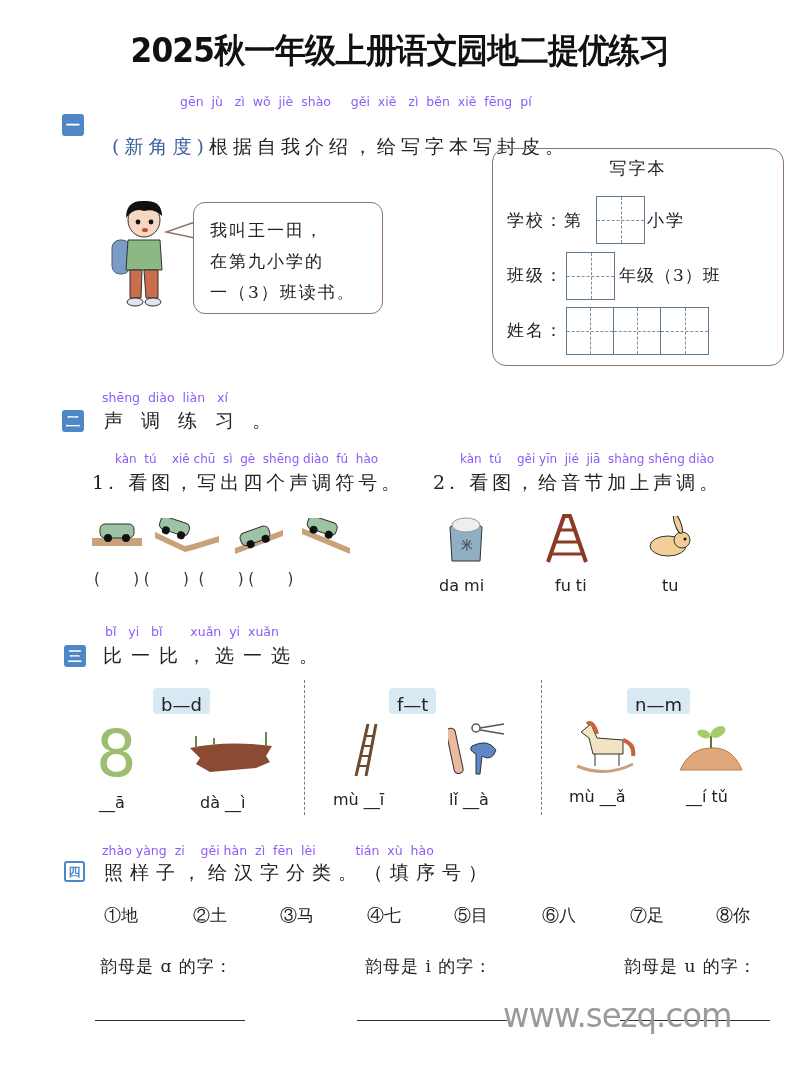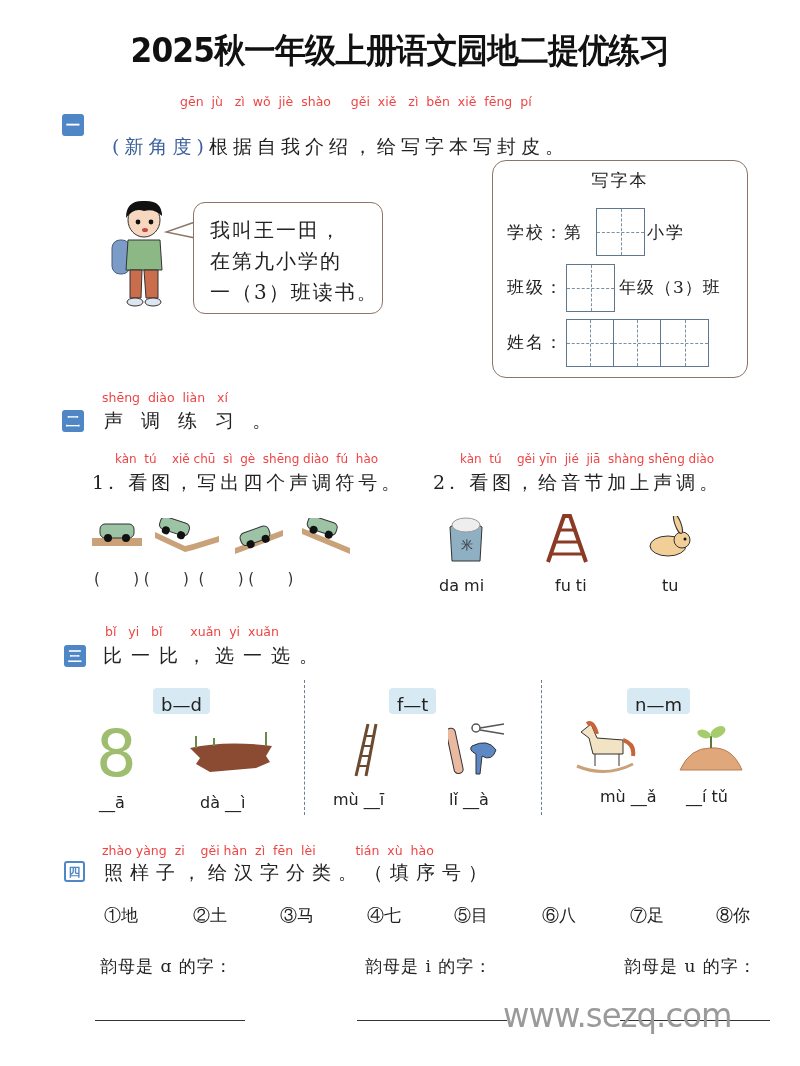--- a/index.html
+++ b/index.html
@@ -1,27 +1,27 @@
 <!DOCTYPE html>
 <html><head>
   <meta charset="utf-8">
   <style>
     * { box-sizing: border-box; margin: 0; padding: 0; }
     html, body { width: 800px; height: 1066px; background: #fff; overflow: hidden; }
     body { position: relative; font-family: "DejaVu Serif", serif; color: #222; }
     .abs { position: absolute; }
     .title { top: 28px; left: 0; width: 800px; text-align: center; font-family: "DejaVu Sans", sans-serif; font-weight: bold; font-size: 34px; letter-spacing: -1px; color: #111; transform: scaleX(0.92); }
-    .py { font-family: "DejaVu Sans", sans-serif; font-size: 12.5px; color: #ef4444; white-space: pre; }
+    .py { font-family: "DejaVu Sans", sans-serif; font-size: 12.5px; color: #8b5cf6; white-space: pre; }
     .cn { font-size: 19px; letter-spacing: 6px; white-space: pre; color: #222; }
     .badge { width: 22px; height: 22px; background: #4f86c6; border-radius: 3px; color: #fff; font-family: "DejaVu Sans", sans-serif; font-size: 14px; font-weight: bold; display: flex; align-items: center; justify-content: center; line-height: 1; }
     .badge.outline { background: #fff; border: 2px solid #4f86c6; color: #4f86c6; }
     .blue-paren { color: #3b5f9a; }
     .bubble { left: 193px; top: 202px; width: 190px; height: 112px; border: 1.5px solid #8c7466; border-radius: 12px; background: #fff; padding: 12px 0 0 16px; }
-    .bubble-line { font-size: 20px; letter-spacing: 2px; line-height: 31px; white-space: pre; }
-    .notebook { left: 492px; top: 160px; width: 256px; height: 218px; border: 1.5px solid #8c7466; border-radius: 14px; }
+    .bubble-line { font-size: 17px; letter-spacing: 2px; line-height: 31px; white-space: pre; }
+    .notebook { left: 492px; top: 148px; width: 292px; height: 218px; border: 1.5px solid #8c7466; border-radius: 14px; }
     .nb-title { position: absolute; top: 8px; left: 0; width: 100%; text-align: center; font-size: 17px; letter-spacing: 2px; }
     .nb-label { position: absolute; font-size: 17px; letter-spacing: 2px; white-space: pre; }
     .grid-box { position: absolute; border: 1.3px solid #5f7890; display: flex; }
     .cell { width: 47px; height: 46px; position: relative; border-right: 1.3px solid #5f7890; }
     .cell:last-child { border-right: none; }
     .cell::before { content: ""; position: absolute; left: 50%; top: 0; bottom: 0; border-left: 1px dashed #7b8fa3; }
     .cell::after { content: ""; position: absolute; top: 50%; left: 0; right: 0; border-top: 1px dashed #7b8fa3; }
     .paren-row { font-family: "DejaVu Sans", sans-serif; font-size: 15px; color: #333; white-space: pre; }
     .syll { font-family: "DejaVu Sans", sans-serif; font-size: 16px; color: #222; white-space: pre; }
     .pair-tag { background: #d7e9f3; border-radius: 4px; font-family: "DejaVu Sans", sans-serif; font-size: 18px; padding: 4px 8px; height: 26px; line-height: 26px; color: #222; }
@@ -228,21 +228,21 @@
       <line x1="35" y1="24" x2="35" y2="12" stroke="#5a7a3a" stroke-width="2"></line>
       <ellipse cx="28" cy="10" rx="7" ry="4" fill="#a6cc6e" transform="rotate(20 28 10)"></ellipse>
       <ellipse cx="42" cy="8" rx="8" ry="5" fill="#a6cc6e" transform="rotate(-30 42 8)"></ellipse>
     </svg>
 </div>
 
 <div class="abs syll" style="left:99px;top:793px;">__ā</div>
 <div class="abs syll" style="left:200px;top:793px;">dà __ì</div>
 <div class="abs syll" style="left:333px;top:790px;">mù __ī</div>
 <div class="abs syll" style="left:449px;top:790px;">lǐ __à</div>
-<div class="abs syll" style="left:600px;top:787px;">mù __ǎ</div>
+<div class="abs syll" style="left:569px;top:787px;">mù __ǎ</div>
 <div class="abs syll" style="left:686px;top:787px;">__í tǔ</div>
 
 <div class="abs py" style="left:102px;top:843px;">zhào yàng  zi    gěi hàn  zì  fēn  lèi          tián  xù  hào</div>
 <div class="abs badge outline" style="left:64px;top:861px;width:21px;height:21px;font-size:12px;">四</div>
 <div class="abs cn" style="left:104px;top:860px;letter-spacing:7px;">照样子，给汉字分类。（填序号）</div>
 
 <div class="abs opt" style="left:104px;top:904px;">①地</div>
 <div class="abs opt" style="left:193px;top:904px;">②土</div>
 <div class="abs opt" style="left:280px;top:904px;">③马</div>
 <div class="abs opt" style="left:367px;top:904px;">④七</div>

